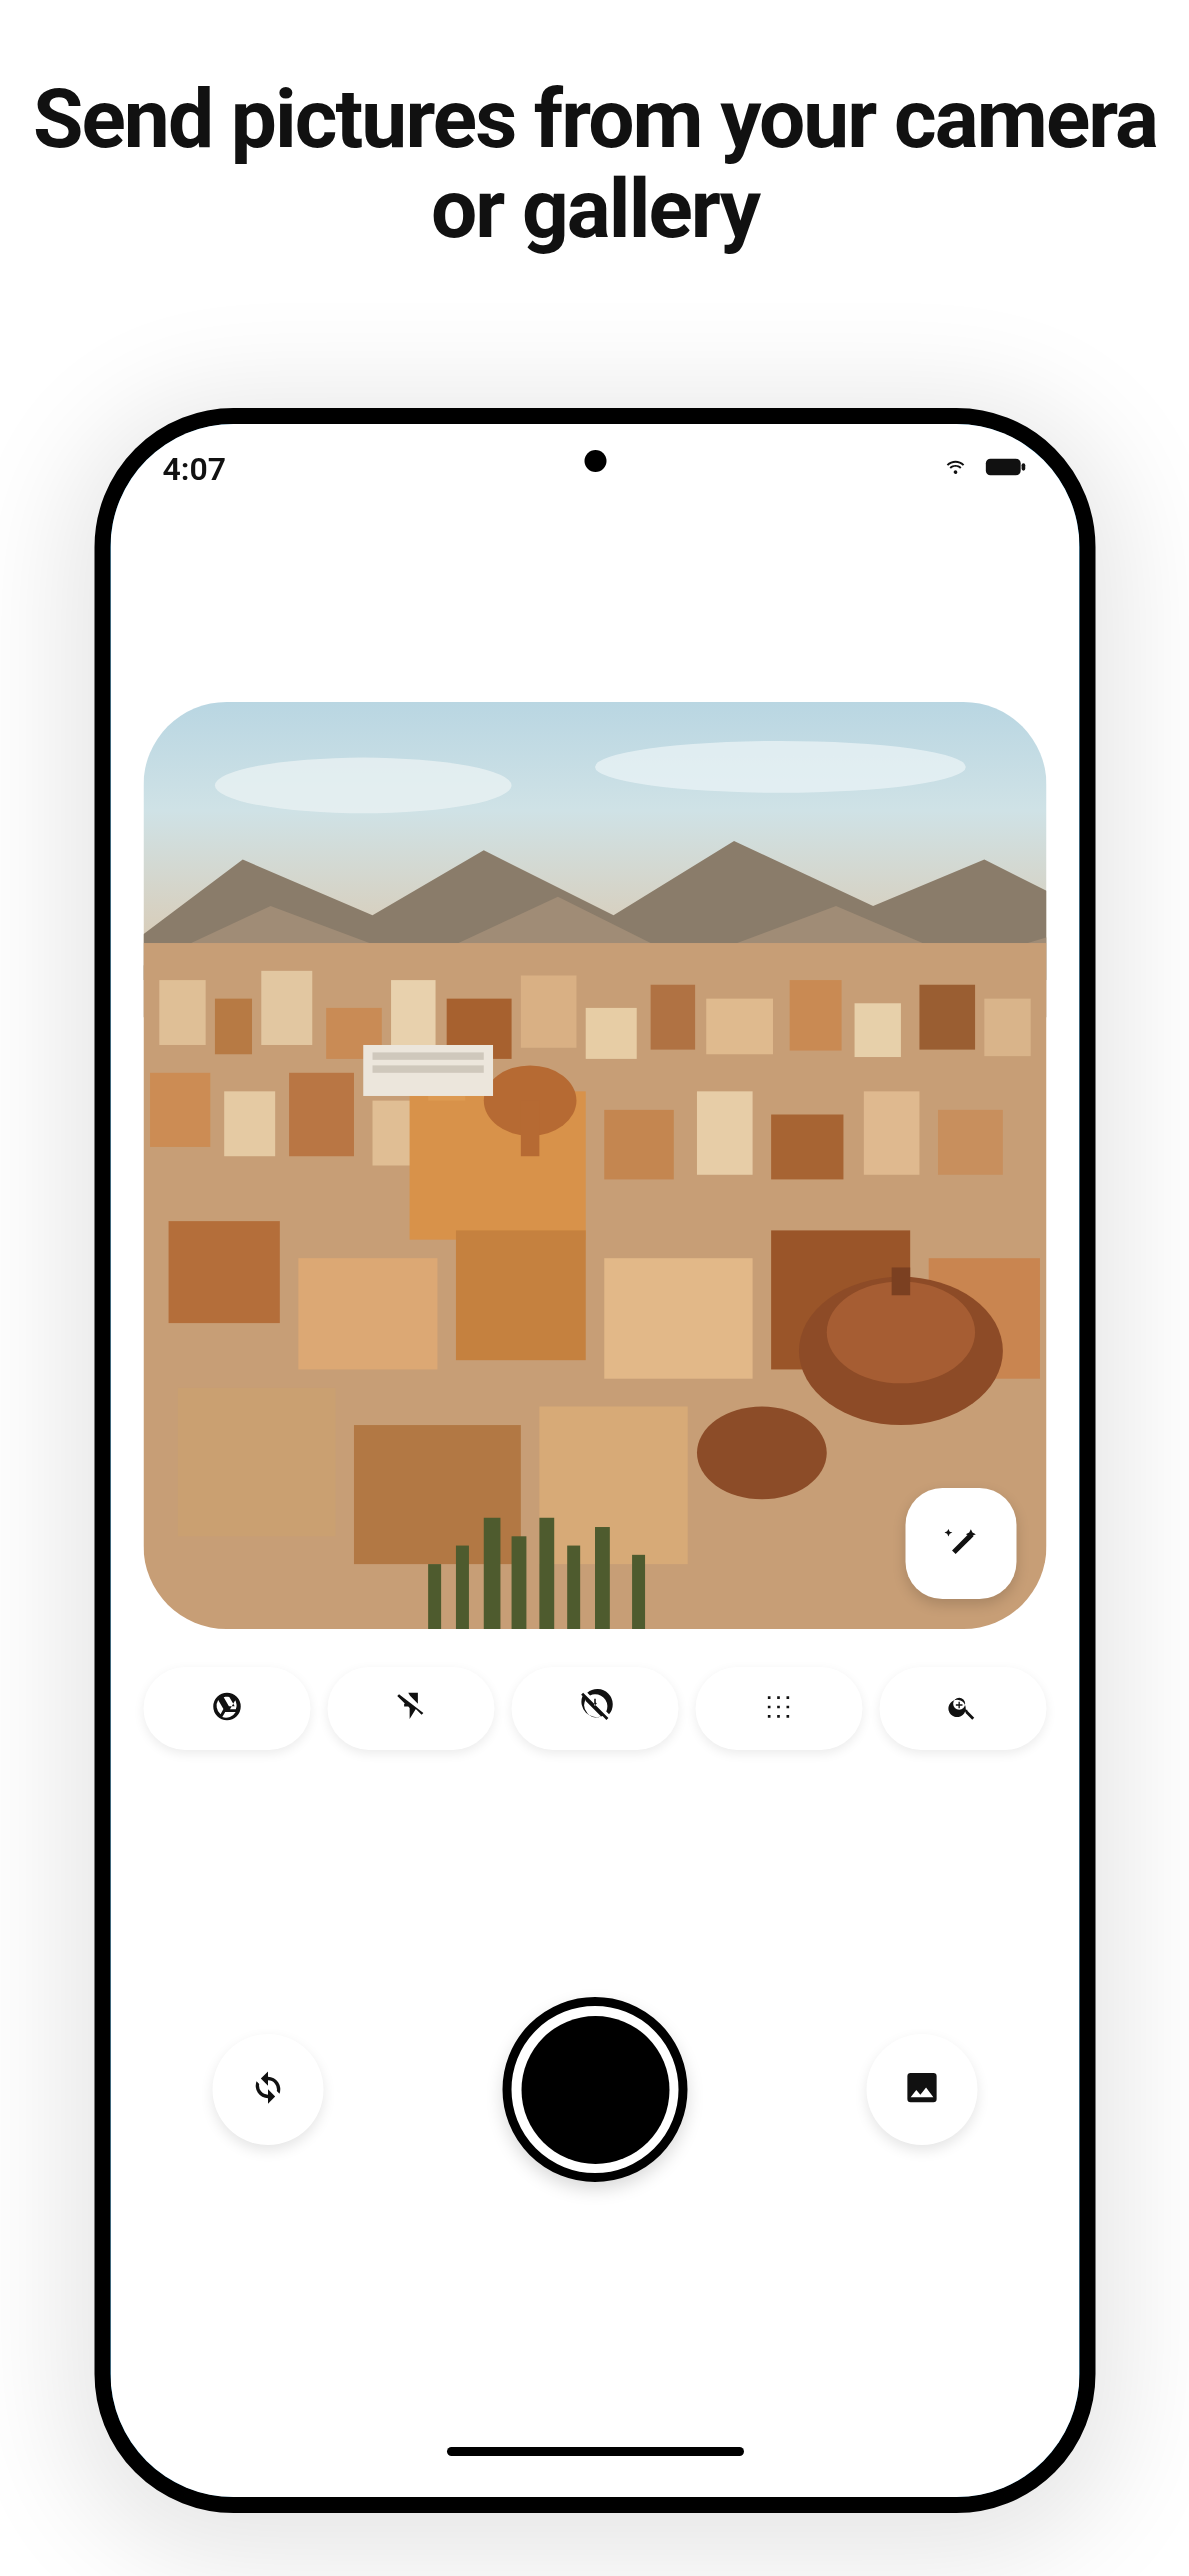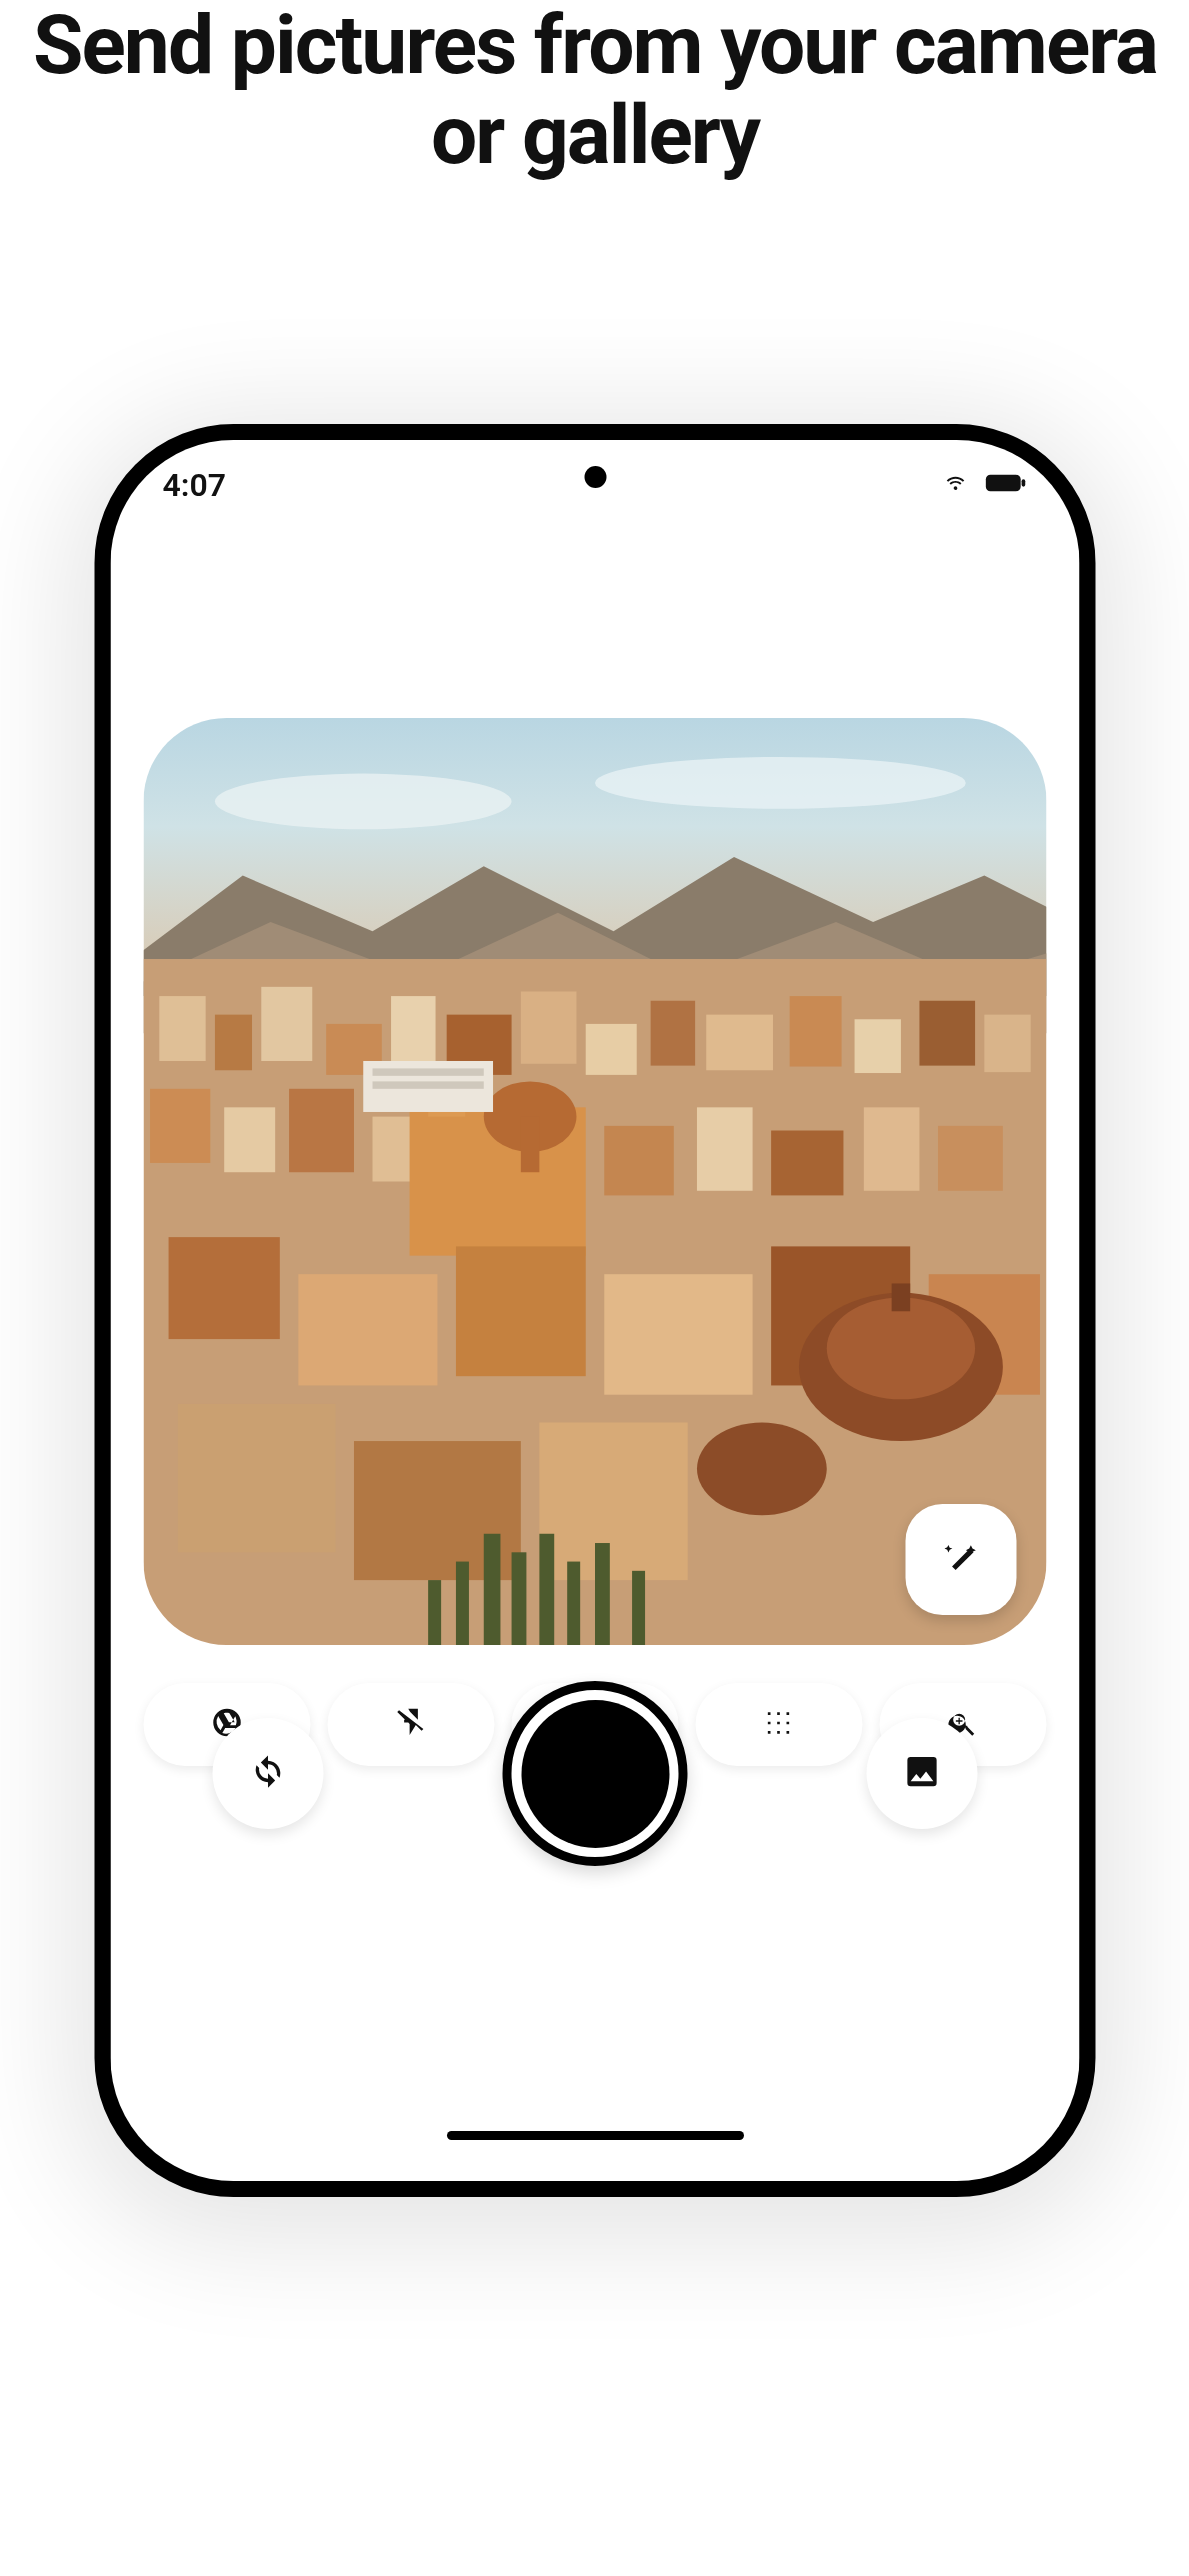--- a/index.html
+++ b/index.html
@@ -11,33 +11,34 @@
     position: relative;
     overflow: hidden;
   }
   .headline {
     text-align: center;
     font-size: 82px;
     font-weight: 700;
     letter-spacing: -1.9px;
     line-height: 1.1;
     color: #111;
+    padding-top: 74px;
   }
 
   
   .phone {
     position: absolute;
     left: 50%;
-    top: 424px;
+    top: 408px;
     transform: translateX(-50%);
     width: 1001px;
-    height: 1773px;
+    height: 2105px;
     border: 16.7px solid #000;
     border-radius: 139px;
-    background: #000000;
+    background: #0369a1;
     box-shadow: 0 18.5px 111px 28px rgba(0,0,0,.10);
     overflow: hidden;
   }
   .screen {
     width: 100%;
     height: 100%;
     position: relative;
     background:#fff;
   }
   .sensor-dot {

